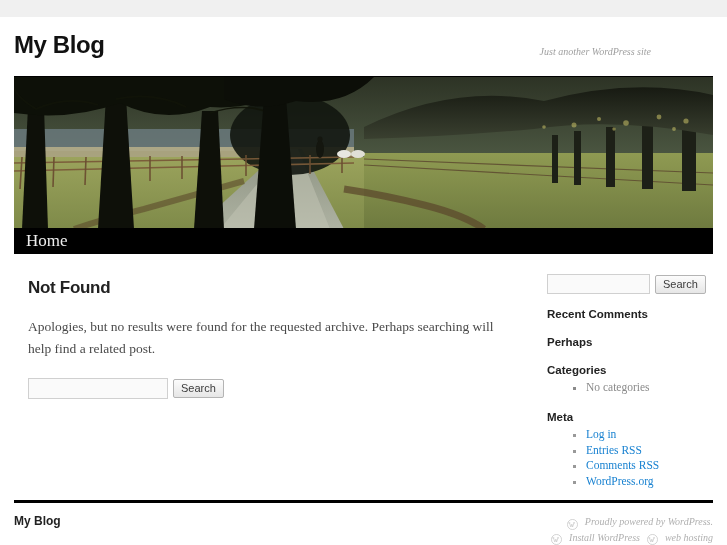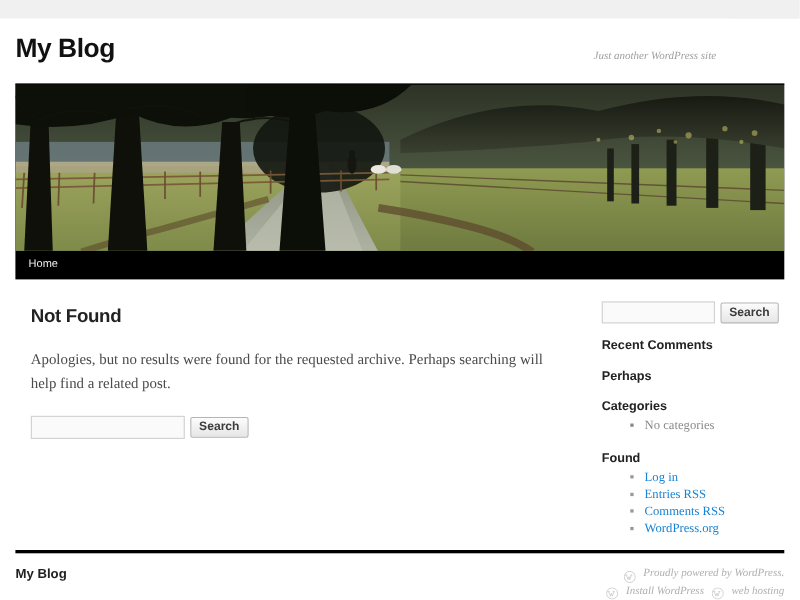--- a/index.html
+++ b/index.html
@@ -88,23 +88,24 @@
   .main-nav ul {
     list-style: none;
     margin: 0; padding: 0;
     display: flex;
   }
   .main-nav li { margin: 0; }
   .main-nav a {
     display: block;
     padding: 0 12px;
     line-height: 26px;
-    font-size: 10px;
+    font-size: 17px;
     color: #eeeeee;
     text-decoration: none;
+    font-family: Liberation Serif, serif;
   }
 
   
   .main {
     position: relative;
     margin: 0 14px;
     width: 699px;
     padding-top: 24px;
     min-height: 240px;
   }
@@ -150,21 +151,20 @@
   .search-submit {
     font-family: "Liberation Sans", sans-serif;
     font-size: 11px;
     color: #3c3c3c;
     background: linear-gradient(#fcfcfc, #e6e6e6);
     border: 1px solid #b4b4b4;
     border-radius: 2px;
     padding: 3px 7px;
     line-height: 1;
     cursor: pointer;
-    font-weight: bold;
   }
 
   
   .sidebar {
     position: absolute;
     left: 533px;
     top: 20px;
     width: 166px;
   }
   .widget { margin-bottom: 16px; }
@@ -402,21 +402,21 @@
       </div>
 
       <div class="widget">
         <h3 class="widget-title">Categories</h3>
         <ul>
           <li class="empty">No categories</li>
         </ul>
       </div>
 
       <div class="widget">
-        <h3 class="widget-title">Found</h3>
+        <h3 class="widget-title">Meta</h3>
         <ul>
           <li>
             <a href="#">Log in</a>
           </li>
           <li>
             <a href="#">Entries RSS</a>
           </li>
           <li>
             <a href="#">Comments RSS</a>
           </li>

